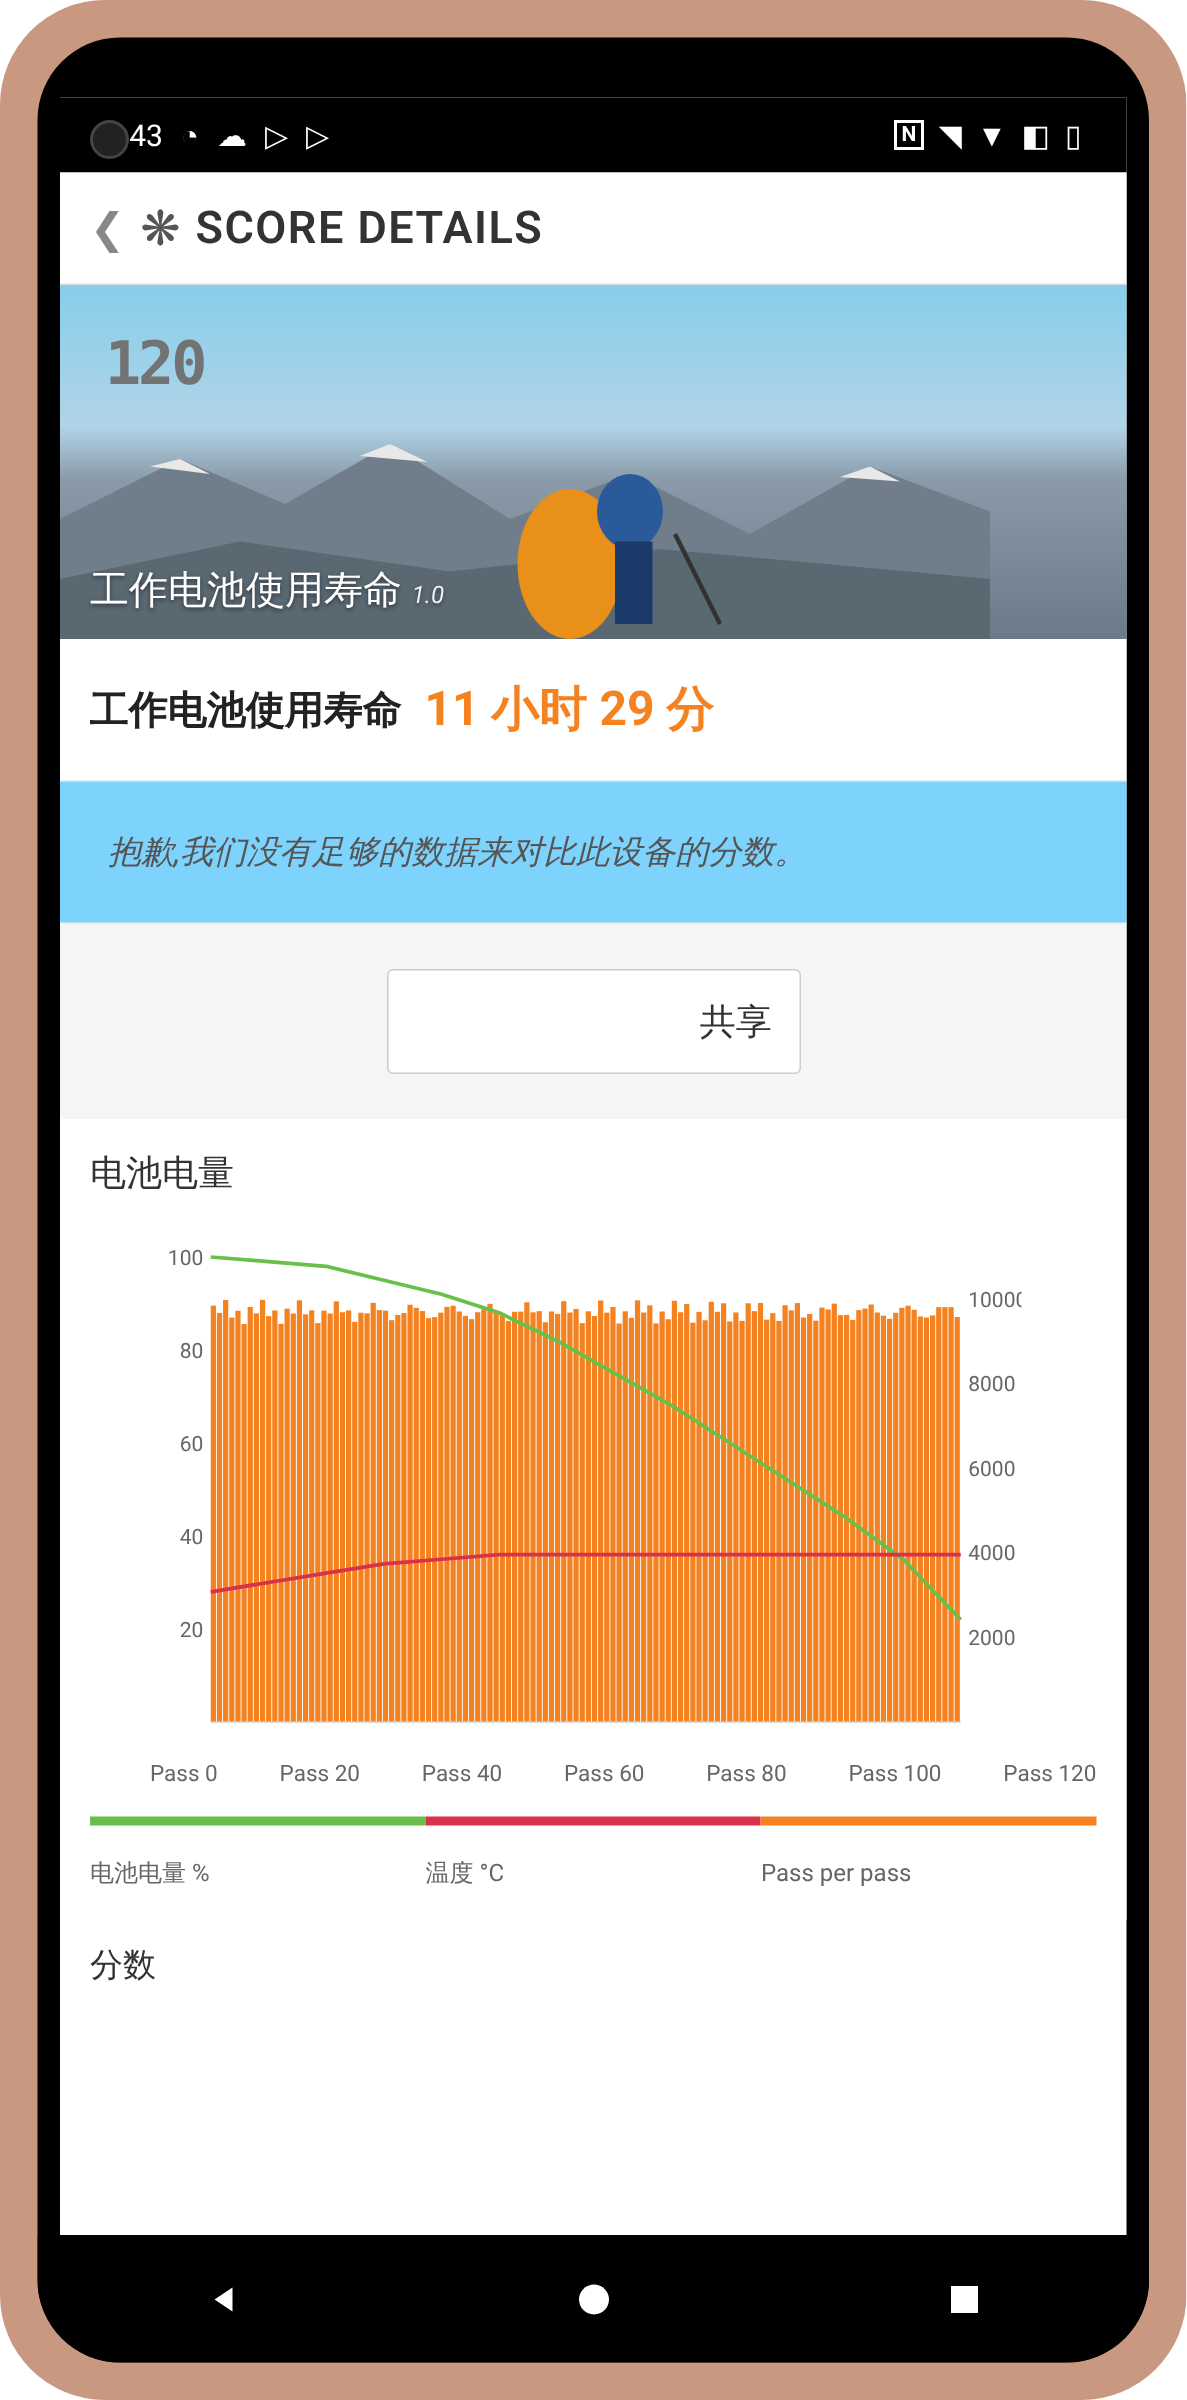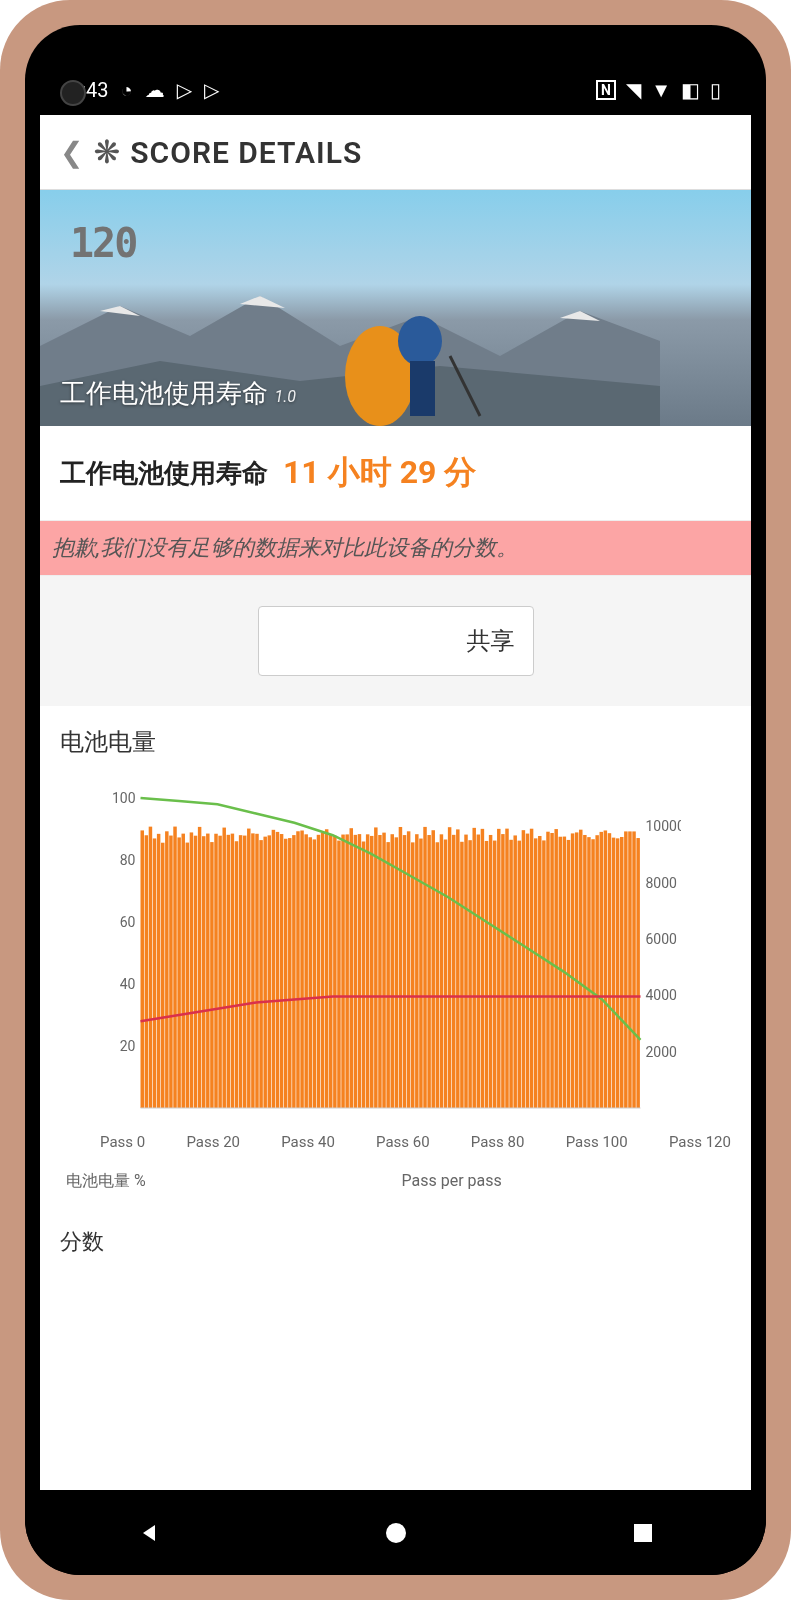--- a/index.html
+++ b/index.html
@@ -16,30 +16,30 @@
 .back-chevron{font-size:28px;color:#888}
 .snowflake{font-size:32px;color:#555}
 .header-title{font-size:30px;font-weight:600;color:#333;letter-spacing:1px}
 .hero{height:236px;position:relative;background:linear-gradient(180deg,#87CEEB 0%,#B0D4E8 40%,#8B9AA8 55%,#6B7A88 100%)}
 .mountains{position:absolute;bottom:0;left:0;right:0;height:140px}
 .hero-text{position:absolute;bottom:15px;left:20px;color:#fff;font-size:26px;font-weight:400;text-shadow:0 1px 3px rgba(0,0,0,0.5)}
 .hero-version{font-size:16px;font-style:italic;opacity:0.9}
 .result-row{padding:25px 20px;display:flex;align-items:center;gap:15px;background:#fff}
 .result-label{font-size:26px;font-weight:700;color:#222}
 .result-value{font-size:32px;font-weight:700;color:#f58220}
-.info-text{padding:12px;font-size:22px;font-style:italic;color:#555;background:#fca5a5;border-top:1px solid #eee;border-bottom:1px solid #eee}
+.info-text{padding:32px;font-size:22px;font-style:italic;color:#555;background:#7dd3fc;border-top:1px solid #eee;border-bottom:1px solid #eee}
 .share-section{padding:30px 20px;background:#f5f5f5;display:flex;justify-content:center}
 .share-btn{width:276px;padding:18px;background:#fff;border:1px solid #ccc;border-radius:4px;font-size:24px;font-weight:500;color:#333;text-align:right;cursor:pointer}
 .section-title{padding:20px;font-size:24px;color:#333;background:#fff}
 .chart-container{padding:10px 20px 20px;background:#fff}
 .chart-area{position:relative;height:340px;margin-left:40px;margin-right:50px}
 .chart-svg{width:100%;height:100%}
 .x-ticks{display:flex;justify-content:space-between;margin-left:40px;margin-top:5px;font-size:15px;color:#666}
 .legend{display:flex;gap:0;margin-top:20px}
-.legend-item{flex:1;display:flex;gap:6px}
+.legend-item{flex:1;display:flex;flex-direction:column;gap:22px}
 .legend-bar{height:6px}
 .legend-text{font-size:16px;color:#666}
 .partial-title{padding:15px 20px 5px;font-size:22px;color:#333}
 .nav-bar{position:absolute;bottom:0;left:0;right:0;height:85px;background:#000;display:flex;align-items:center;justify-content:space-around}
 .nav-btn{width:30px;height:30px;display:flex;align-items:center;justify-content:center}
 </style>
 </head>
 <body>
 
 <div class="phone-frame">
@@ -258,20 +258,24 @@
             <span>Pass 80</span>
             <span>Pass 100</span>
             <span>Pass 120</span>
           </div>
         <div class="legend" id="legend">
             <div class="legend-item">
               <div class="legend-bar" style="background: rgb(106, 191, 75);"></div>
               <div class="legend-text">电池电量 %</div>
             </div>
             <div class="legend-item">
+              <div class="legend-bar" style="background: rgb(217, 48, 76);"></div>
+              <div class="legend-text">温度 °C</div>
+            </div>
+            <div class="legend-item">
               <div class="legend-bar" style="background: rgb(245, 130, 32);"></div>
               <div class="legend-text">Pass per pass</div>
             </div>
           </div>
       </div>
 
       <div class="partial-title">分数</div>
 
     </div>
 

